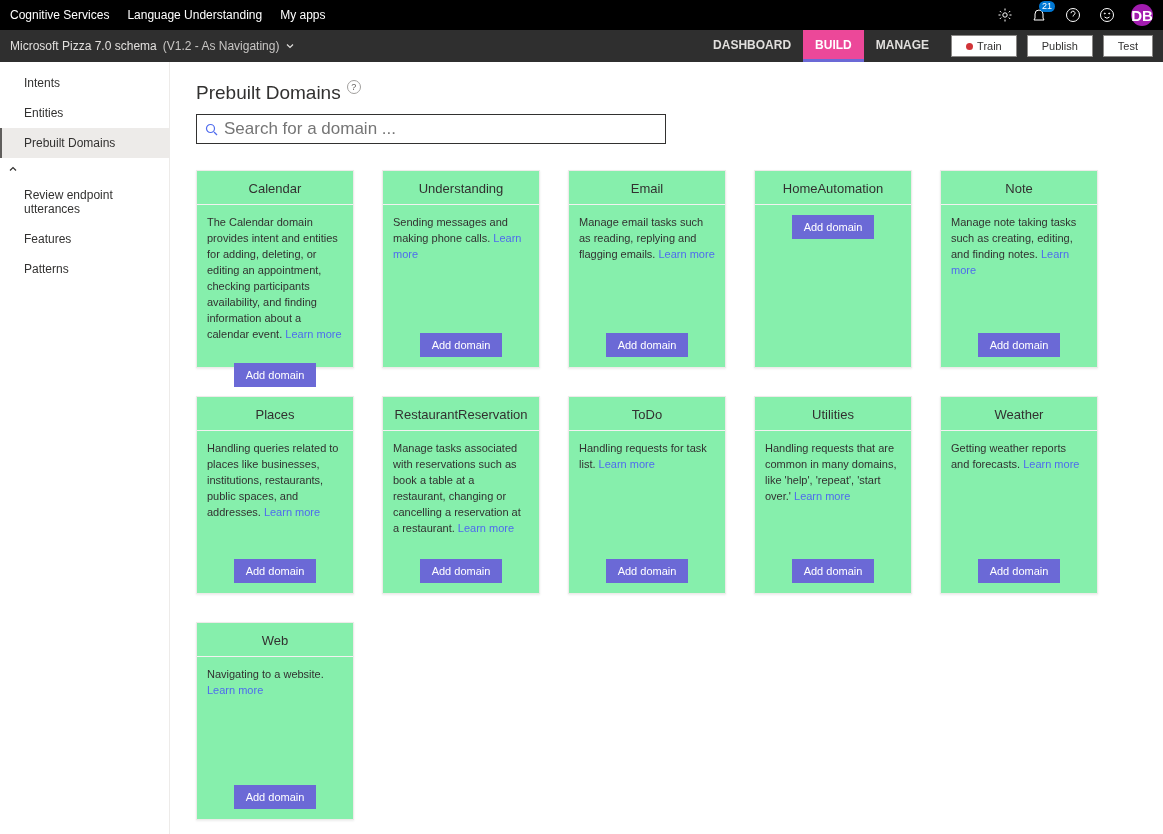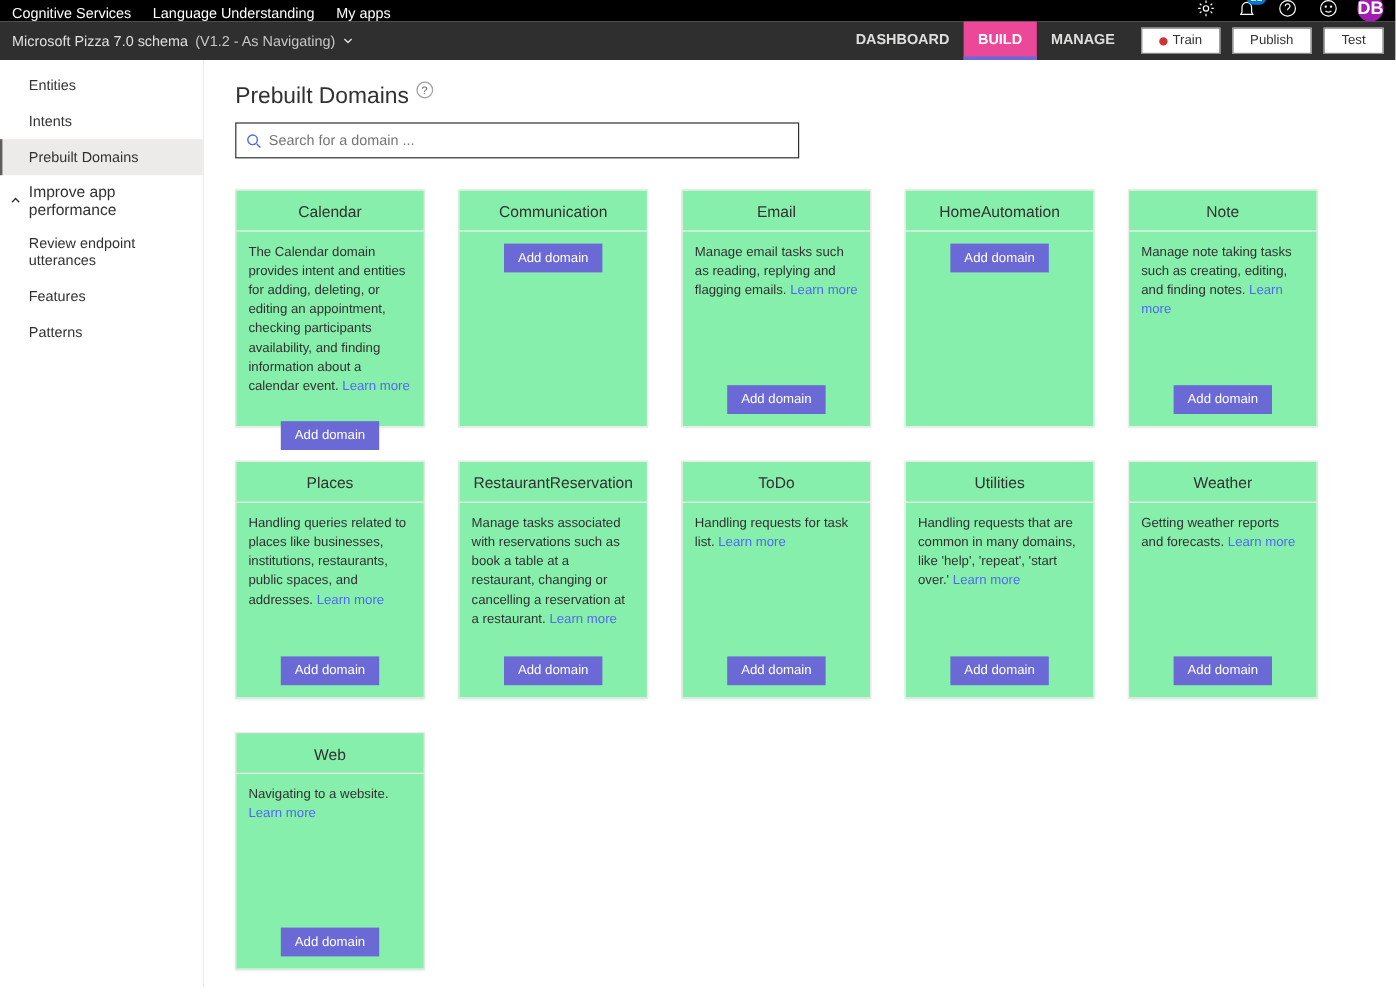--- a/index.html
+++ b/index.html
@@ -1,19 +1,19 @@
 <!DOCTYPE html>
 <html><head>
 <meta charset="utf-8">
 <style>
   * { box-sizing: border-box; margin: 0; padding: 0; }
   body { font-family: "Segoe UI", -apple-system, BlinkMacSystemFont, sans-serif; font-size: 13px; color: #323130; background: #fff; width: 1163px; height: 834px; overflow: hidden; }
 
   
-  .topbar { background: #000; color: #fff; height: 18px; display: flex; align-items: flex-end; padding: 0 10px; justify-content: space-between; }
+  .topbar { background: #000; color: #fff; height: 30px; display: flex; align-items: center; padding: 0 10px; justify-content: space-between; }
   .topbar-left { display: flex; gap: 18px; font-size: 12px; }
   .topbar-left span { cursor: pointer; }
   .topbar-right { display: flex; align-items: center; gap: 14px; }
   .icon-btn { width: 20px; height: 20px; display: flex; align-items: center; justify-content: center; cursor: pointer; color: #fff; position: relative; }
   .badge { position: absolute; top: -4px; right: -6px; background: #0078d4; color: #fff; font-size: 9px; border-radius: 6px; padding: 0 3px; line-height: 11px; min-width: 11px; text-align: center; }
   .avatar { width: 22px; height: 22px; border-radius: 50%; background: #a21caf; display: flex; align-items: center; justify-content: center; font-size: 15px; color: #fff; cursor: pointer; font-weight: 600; }
 
   
   .subheader { background: #2f2f2f; color: #e1dfdd; height: 32px; display: flex; align-items: center; justify-content: space-between; padding: 0 10px; }
   .app-title { display: flex; align-items: center; gap: 6px; font-size: 12px; cursor: pointer; }
@@ -32,21 +32,21 @@
   .chev { width: 10px; height: 10px; display: inline-flex; align-items: center; justify-content: center; }
   .side-item { font-size: 12px; padding: 8px 10px 8px 24px; color: #323130; cursor: pointer; }
   .side-item.active { background: #edebe9; border-left: 2px solid #605e5c; padding-left: 22px; }
 
   .content { flex: 1; padding: 20px 26px; overflow-y: auto; }
   .page-title-row { display: flex; align-items: center; gap: 6px; margin-bottom: 10px; }
   .page-title { font-size: 19px; font-weight: 400; }
   .help-circle { width: 14px; height: 14px; border: 1px solid #a19f9d; border-radius: 50%; font-size: 9px; display: flex; align-items: center; justify-content: center; color: #605e5c; cursor: pointer; position: relative; top: -6px; }
 
   .searchbox { width: 470px; height: 30px; border: 1px solid #323130; display: flex; align-items: center; padding: 0 8px; gap: 6px; margin-bottom: 26px; }
-  .searchbox input { border: none; outline: none; flex: 1; font-size: 12px; color: #605e5c; }
+  .searchbox input { border: none; outline: none; flex: 1; font-size: 17px; color: #605e5c; }
   .search-icon { color: #4f6bed; }
 
   .cards { display: grid; grid-template-columns: repeat(5, 158px); gap: 28px 28px; }
   .card { width: 158px; border: 1px solid #edebe9; background: #86efac; box-shadow: 0 1px 2px rgba(0,0,0,0.08); display: flex; flex-direction: column; }
   .card.row1 { height: 198px; }
   .card.row2 { height: 198px; }
   .card.row3 { height: 198px; }
   .card-title { text-align: center; padding: 10px 6px 8px; font-size: 13px; border-bottom: 1px solid #f3f2f1; }
   .card-body { padding: 10px 10px; font-size: 11px; line-height: 1.45; color: #323130; flex: 1; }
   .card-body a { color: #4f6bed; text-decoration: none; cursor: pointer; }
@@ -115,31 +115,30 @@
       <span class="train-dot"></span>
       <span>Train</span>
     </button>
     <button class="action-btn">Publish</button>
     <button class="action-btn">Test</button>
   </div>
 </div>
 
 <div class="main">
   <div class="sidebar">
+    <div class="side-item">Intents</div>
     <div class="side-item">Entities</div>
-    <div class="side-item">Intents</div>
     <div class="side-item active">Prebuilt Domains</div>
 
     <div class="side-group">
       <span class="chev">
         <svg width="10" height="10" viewBox="0 0 10 10" fill="none" stroke="#323130" stroke-width="1.2">
             <path d="M2 6.5l3-3 3 3"></path>
           </svg>
       </span>
-      <span>Improve app performance</span>
     </div>
     <div class="side-item">Review endpoint utterances</div>
     <div class="side-item">Features</div>
     <div class="side-item">Patterns</div>
   </div>
 
   <div class="content">
     <div class="page-title-row">
       <div class="page-title">Prebuilt Domains</div>
       <div class="help-circle">?</div>
@@ -157,21 +156,22 @@
 
     <div class="cards" id="cards">
         <div class="card row1">
           <div class="card-title">Calendar</div>
           <div class="card-body">The Calendar domain provides intent and entities for adding, deleting, or editing an appointment, checking participants availability, and finding information about a calendar event. <a>Learn more</a></div>
           <div class="card-footer">
             <button class="add-btn">Add domain</button>
           </div>
         </div>
         <div class="card row1">
-          <div class="card-title">Communication</div>
+          <div class="card-title">Understanding</div>
+          <div class="card-body">Sending messages and making phone calls. <a>Learn more</a></div>
           <div class="card-footer">
             <button class="add-btn">Add domain</button>
           </div>
         </div>
         <div class="card row1">
           <div class="card-title">Email</div>
           <div class="card-body">Manage email tasks such as reading, replying and flagging emails. <a>Learn more</a></div>
           <div class="card-footer">
             <button class="add-btn">Add domain</button>
           </div>

